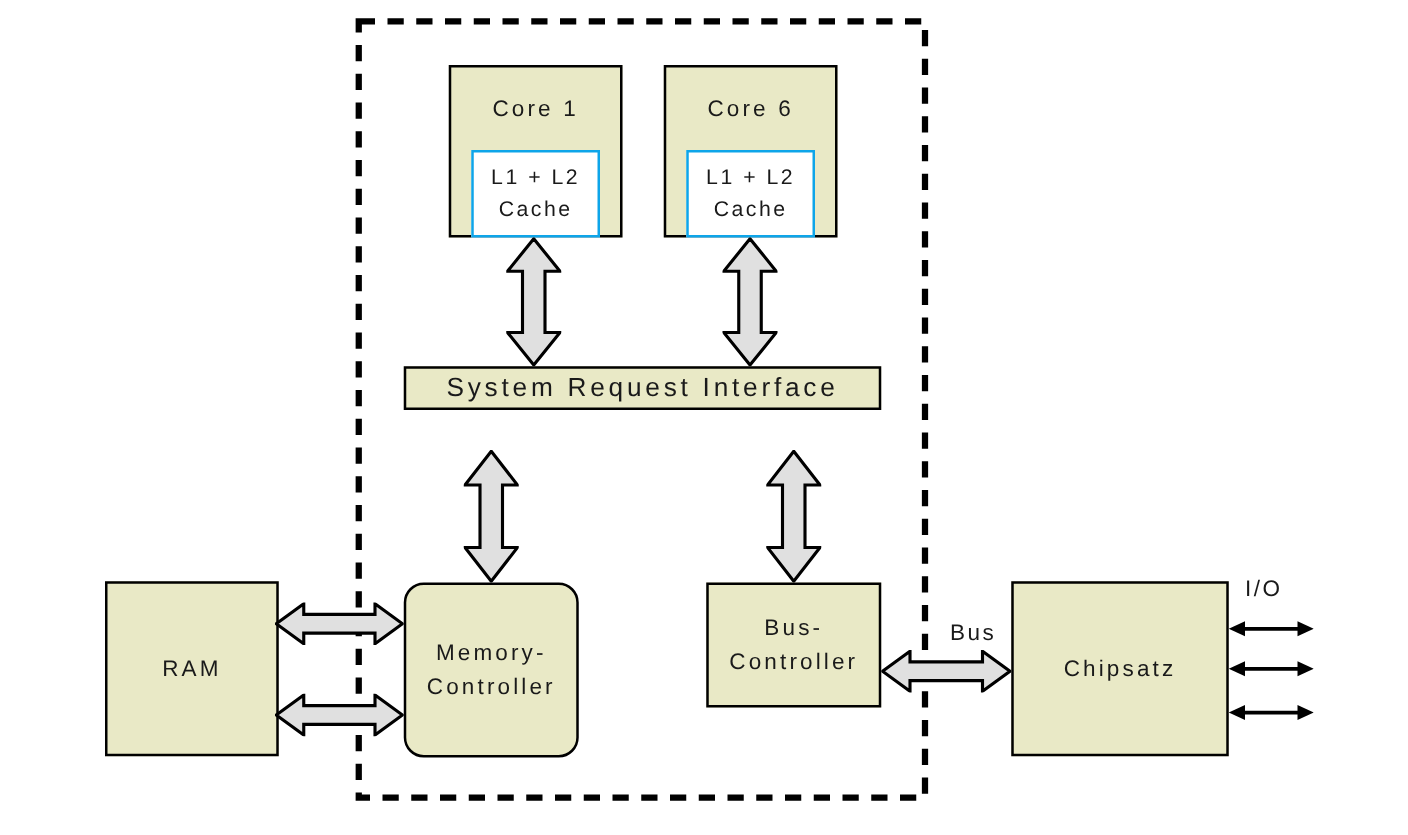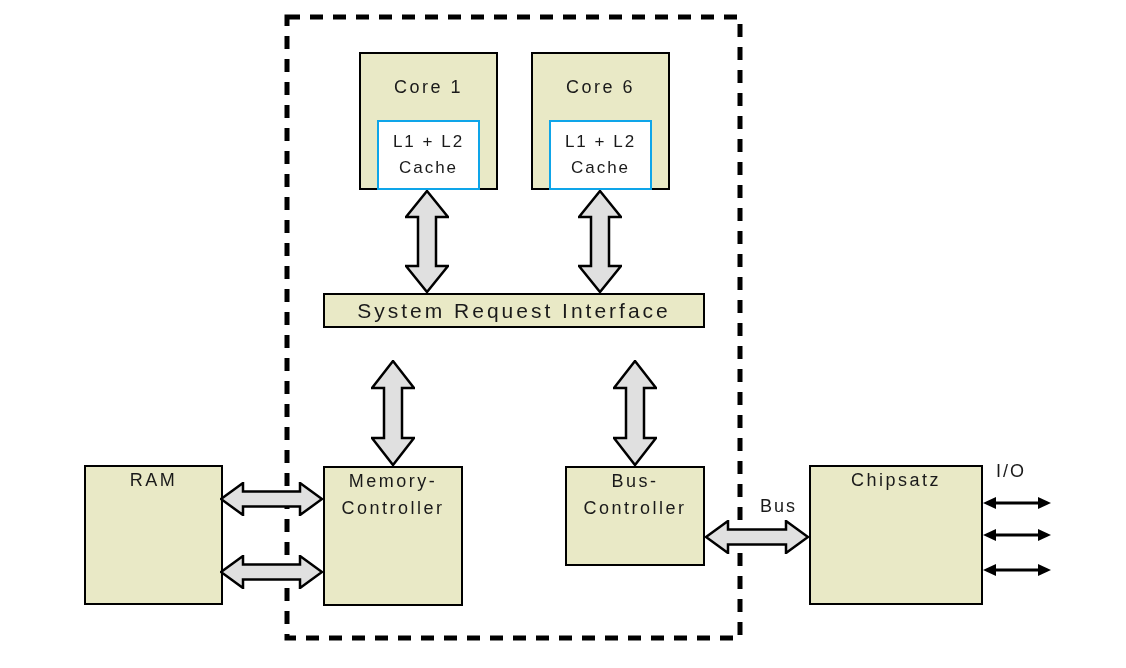--- a/index.html
+++ b/index.html
@@ -19,20 +19,21 @@
 
   
   .node {
     position: absolute;
     background: #e9e9c6;
     border: 2px solid #000000;
     box-sizing: border-box;
     display: flex;
     flex-direction: column;
     align-items: center;
+    justify-content: center;
     text-align: center;
     letter-spacing: 2.5px;
     font-size: 18px;
     line-height: 27px;
   }
   .node.top-label { justify-content: flex-start; padding-top: 20px; }
 
   
   #core1-box { left: 359px; top: 52px;  width: 139px; height: 138px; }
   #core2-box { left: 531px; top: 52px;  width: 139px; height: 138px; }
@@ -56,21 +57,21 @@
   #core2-cache { left: 549px; top: 120px; width: 103px; height: 70px; }
 
   
   #sri-box      { left: 323px; top: 293px; width: 382px; height: 35px;
                   font-size: 21px; letter-spacing: 3px; line-height: 31px; }
   #crossbar-box { left: 323px; top: 326px; width: 382px; height: 34px;
                   font-size: 21px; letter-spacing: 3px; line-height: 30px; }
 
   
   #ram-box      { left: 84px;  top: 465px; width: 139px; height: 140px; }
-  #memctl-box   { left: 323px; top: 466px; width: 140px; height: 140px; }
+  #memctl-box   { left: 323px; top: 466px; width: 140px; height: 140px; border-radius: 16px; }
   #busctl-box   { left: 565px; top: 466px; width: 140px; height: 100px; }
   #chipsatz-box { left: 809px; top: 465px; width: 174px; height: 140px; }
 
   
   .blk-arrow { position: absolute; display: block; }
   #arrow-core1-sri   { left: 405px; top: 190px; }
   #arrow-core2-sri   { left: 578px; top: 190px; }
   #arrow-xbar-memctl { left: 371px; top: 360px; }
   #arrow-xbar-busctl { left: 613px; top: 360px; }
   #arrow-ram-mc-1    { left: 220px; top: 482px; }

